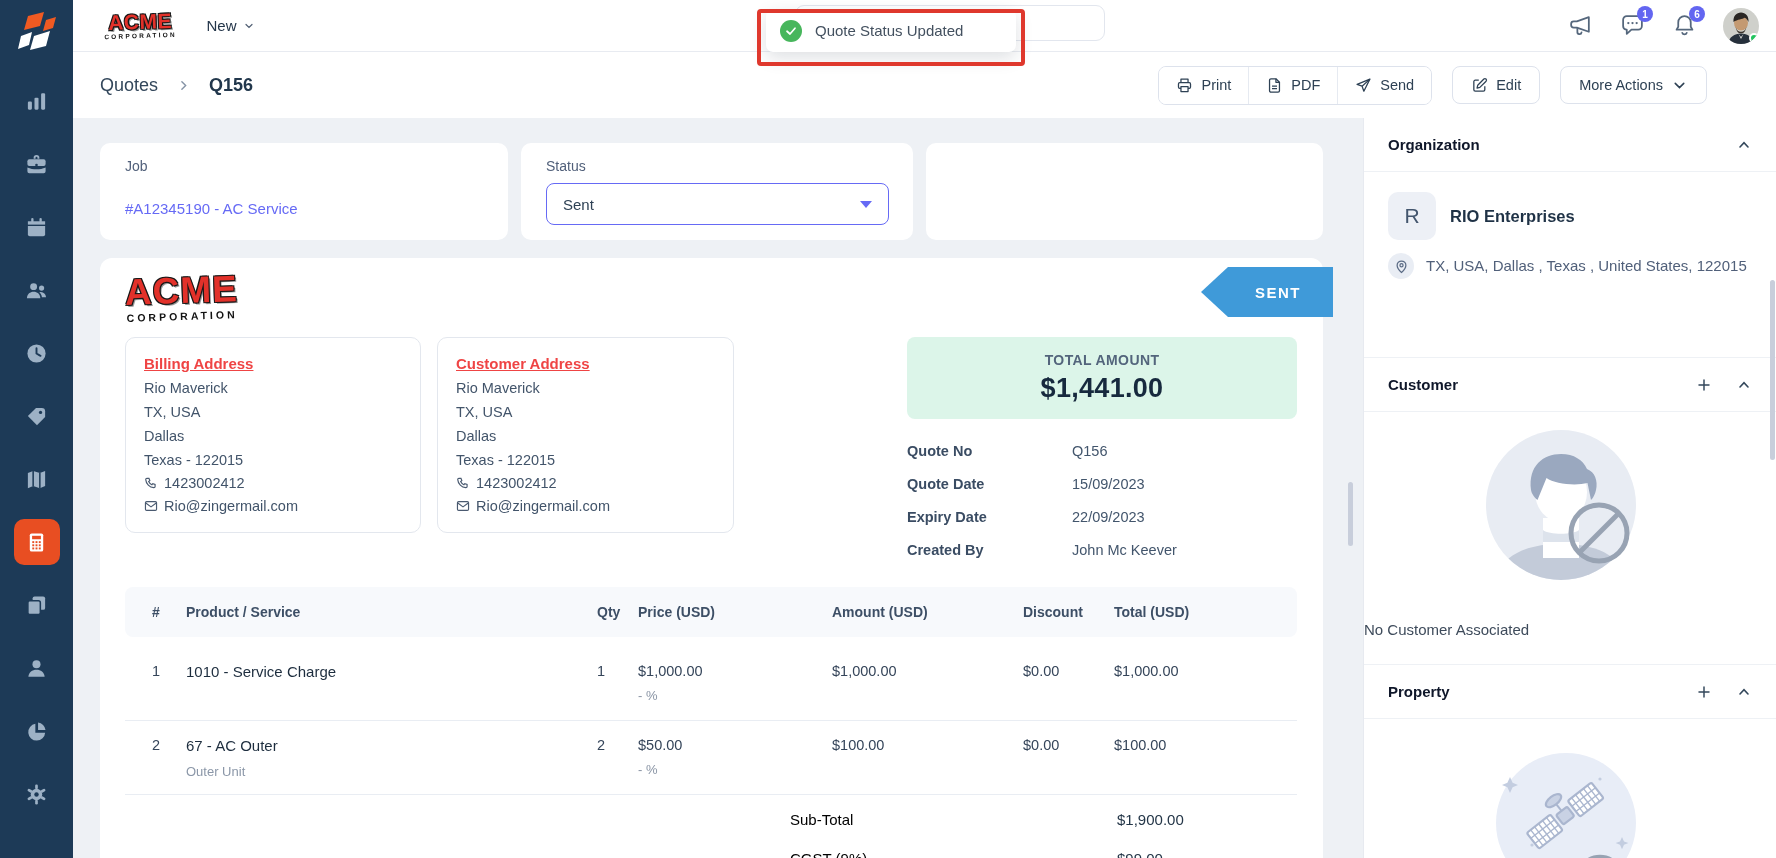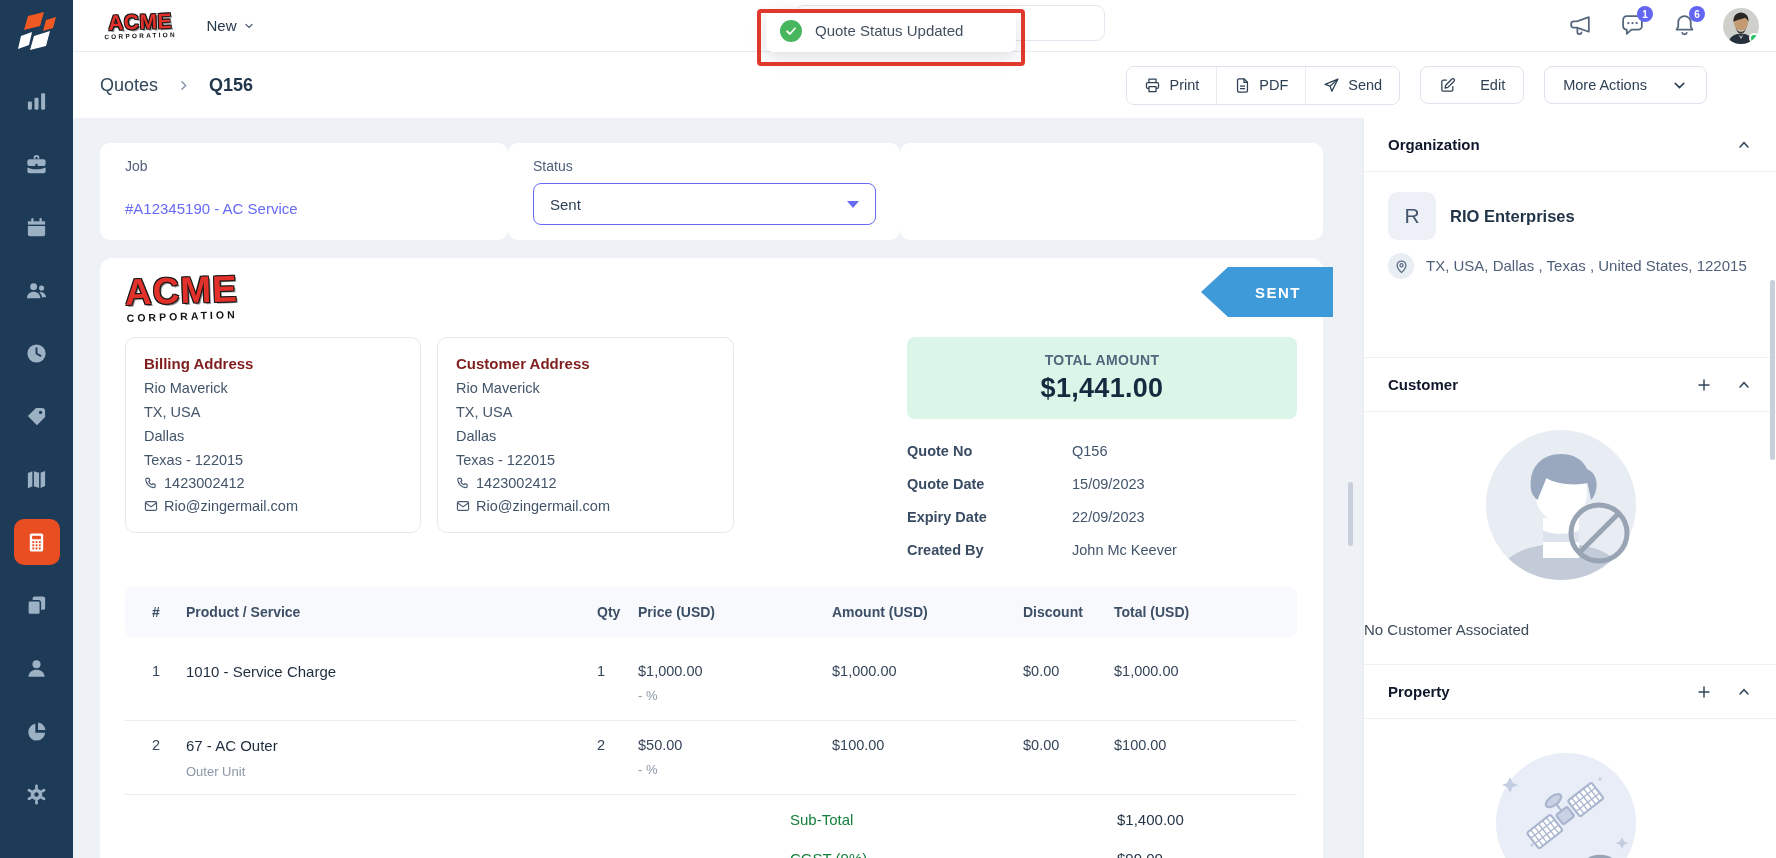--- a/index.html
+++ b/index.html
@@ -35,46 +35,46 @@
   .avatar-dot { position:absolute; right:0px; bottom:1px; width:10px; height:10px; border-radius:50%; background:#22c55e; border:2px solid #fff; z-index:2; }
 
   .pagebar { height:66px; background:#fff; display:flex; align-items:center; padding:0 69px 0 27px; }
   .crumbs { display:flex; align-items:center; gap:19px; }
   .crumb-root { font-size:18px; color:#33475b; cursor:pointer; }
   .crumb-cur { font-size:18px; font-weight:600; color:#22374c; }
   .page-actions { margin-left:auto; display:flex; align-items:center; gap:20px; }
   .btn-group { display:flex; border:1px solid #dde2ec; border-radius:8px; overflow:hidden; background:#fff; }
   .gbtn { height:37px; display:flex; align-items:center; gap:8px; padding:0 17px; font-size:14.5px; font-weight:500; color:#2e4154; background:#fff; border:none; border-left:1px solid #e6eaf1; cursor:pointer; }
   .gbtn:first-child { border-left:none; }
-  .btn { height:38px; display:flex; align-items:center; gap:24px; padding:0 18px; font-size:14.5px; font-weight:500; color:#2e4154; background:#fff; border:1px solid #dde2ec; border-radius:8px; cursor:pointer; }
+  .btn { height:38px; display:flex; align-items:center; gap:8px; padding:0 18px; font-size:14.5px; font-weight:500; color:#2e4154; background:#fff; border:1px solid #dde2ec; border-radius:8px; cursor:pointer; }
   .gbtn svg,.btn svg { width:17px; height:17px; }
 
   .content { flex:1; display:flex; background:#eef1f5; position:relative; overflow:hidden; }
   .left-col { width:1290px; position:relative; flex-shrink:0; }
 
-  .row-cards { position:absolute; left:27px; top:25px; width:1223px; height:97px; display:flex; }
+  .row-cards { position:absolute; left:27px; top:25px; width:1223px; height:97px; display:flex; gap:13px; }
   .ov-card { background:#fff; border-radius:10px; padding:15px 25px; }
   .ov-card.job { width:408px; }
   .ov-card.status { width:392px; }
   .ov-card.filler { flex:1; }
   .ov-label { font-size:14px; color:#51607a; }
   .job-link { margin-top:26px; font-size:15px; color:var(--accent,#666af5); cursor:pointer; }
   .status-select { margin-top:9px; width:343px; height:42px; border:1.5px solid var(--accent,#666af5); border-radius:8px; display:flex; align-items:center; padding:0 16px; cursor:pointer; background:#fff; }
   .status-value { font-size:15px; color:#2e4154; }
   .caret-down { margin-left:auto; width:0; height:0; border-left:6px solid transparent; border-right:6px solid transparent; border-top:7px solid var(--accent,#666af5); }
 
   .quote-card { position:absolute; left:27px; top:140px; width:1223px; height:660px; background:#fff; border-radius:12px; }
   .doc-brand { position:absolute; left:25px; top:14px; display:flex; flex-direction:column; align-items:center; line-height:1; transform:rotate(-2deg); }
   .doc-brand .brand-top { font-size:37px; letter-spacing:1px; }
   .doc-brand .brand-bottom { font-size:10.5px; letter-spacing:3px; margin-top:2px; }
   .ribbon { position:absolute; right:-10px; top:9px; width:132px; height:50px; background:var(--ribbon-blue,#3f9ad9); clip-path:polygon(0 50%,27px 0,100% 0,100% 100%,27px 100%); display:flex; align-items:center; justify-content:center; padding-left:22px; color:#fff; font-size:15px; font-weight:700; letter-spacing:1.5px; }
   .addr-card { position:absolute; top:79px; border:1px solid #e3e7ee; border-radius:10px; padding:17px 18px; width:296px; height:196px; }
   .addr-card.a1 { left:25px; }
   .addr-card.a2 { left:337px; width:297px; }
-  .addr-title { font-size:15px; font-weight:700; color:#7f1d1d; }
+  .addr-title { font-size:15px; font-weight:700; color:#ef4444;text-decoration:underline; }
   .addr-line { font-size:14.5px; color:#42546a; margin-top:8px; }
   .addr-row { display:flex; align-items:center; gap:6px; margin-top:7px; font-size:14.5px; color:#42546a; }
   .addr-row svg { width:14px; height:14px; flex-shrink:0; }
   .green-box { position:absolute; left:807px; top:79px; width:390px; height:82px; background:var(--total-bg,#dcf5e9); border-radius:8px; text-align:center; padding-top:15px; }
   .green-label { font-size:14px; font-weight:700; color:#53657c; letter-spacing:.4px; }
   .green-value { font-size:27px; font-weight:800; color:#17293e; margin-top:5px; letter-spacing:.3px; }
   .meta { position:absolute; left:807px; top:176px; width:390px; }
   .meta-row { display:flex; height:33px; align-items:center; }
   .meta-label { width:165px; font-size:14.5px; font-weight:700; color:#3a4c63; }
   .meta-value { font-size:14.5px; color:#42556c; }
@@ -86,21 +86,21 @@
   .th.c1 { padding-left:27px; }
   .trow { border-bottom:1px solid #e9edf3; }
   .trow .td { font-size:14.5px; color:#35455a; }
   .td.c1 { padding-left:27px; }
   .tr1 { padding:26px 0 0 0; height:84px; }
   .tr2 { padding:16px 0 0 0; height:74px; }
   .td-name { font-size:15px; font-weight:500; color:#1d2d3e; }
   .td-desc { font-size:13px; color:#8b97a8; margin-top:10px; }
   .td-note { font-size:13px; color:#8a95a5; margin-top:9px; }
   .sum-row { position:relative; height:50px; }
-  .sum-label { position:absolute; left:665px; top:16px; font-size:15px; font-weight:500; color:#15803d; }
+  .sum-label { position:absolute; left:665px; top:16px; font-size:15px; font-weight:500; color:#000000; }
   .sum-value { position:absolute; left:992px; top:16px; font-size:15px; font-weight:500; color:#243648; }
   .sum-row.partial .sum-label,.sum-row.partial .sum-value { top:5px; }
 
   .scroll-thumb { position:absolute; width:5px; border-radius:3px; background:#c8cedb; }
   .thumb-main { left:1275px; top:364px; height:64px; }
   .thumb-win { left:1697px; top:162px; height:180px; }
 
   
   .right-panel { width:413px; background:#fff; border-left:1px solid #e7eaf0; flex-shrink:0; position:relative; overflow:hidden; }
   .sect-head { height:54px; display:flex; align-items:center; padding:0 24px; border-bottom:1px solid #eef1f5; }
@@ -467,21 +467,21 @@
               <span class="td c1">2</span>
               <span class="td"><span class="td-name">67 - AC Outer</span><div class="td-desc">Outer Unit</div></span>
               <span class="td">2</span>
               <span class="td"><span>$50.00</span><div class="td-note">- %</div></span>
               <span class="td">$100.00</span>
               <span class="td">$0.00</span>
               <span class="td">$100.00</span>
             </div>
             <div class="sum-row">
               <span class="sum-label">Sub-Total</span>
-              <span class="sum-value">$1,400.00</span>
+              <span class="sum-value">$1,900.00</span>
             </div>
             <div class="sum-row partial">
               <span class="sum-label">CGST (9%)</span>
               <span class="sum-value">$99.00</span>
             </div>
           </div>
         </div>
 
         <div class="scroll-thumb thumb-main"></div>
       </div>

